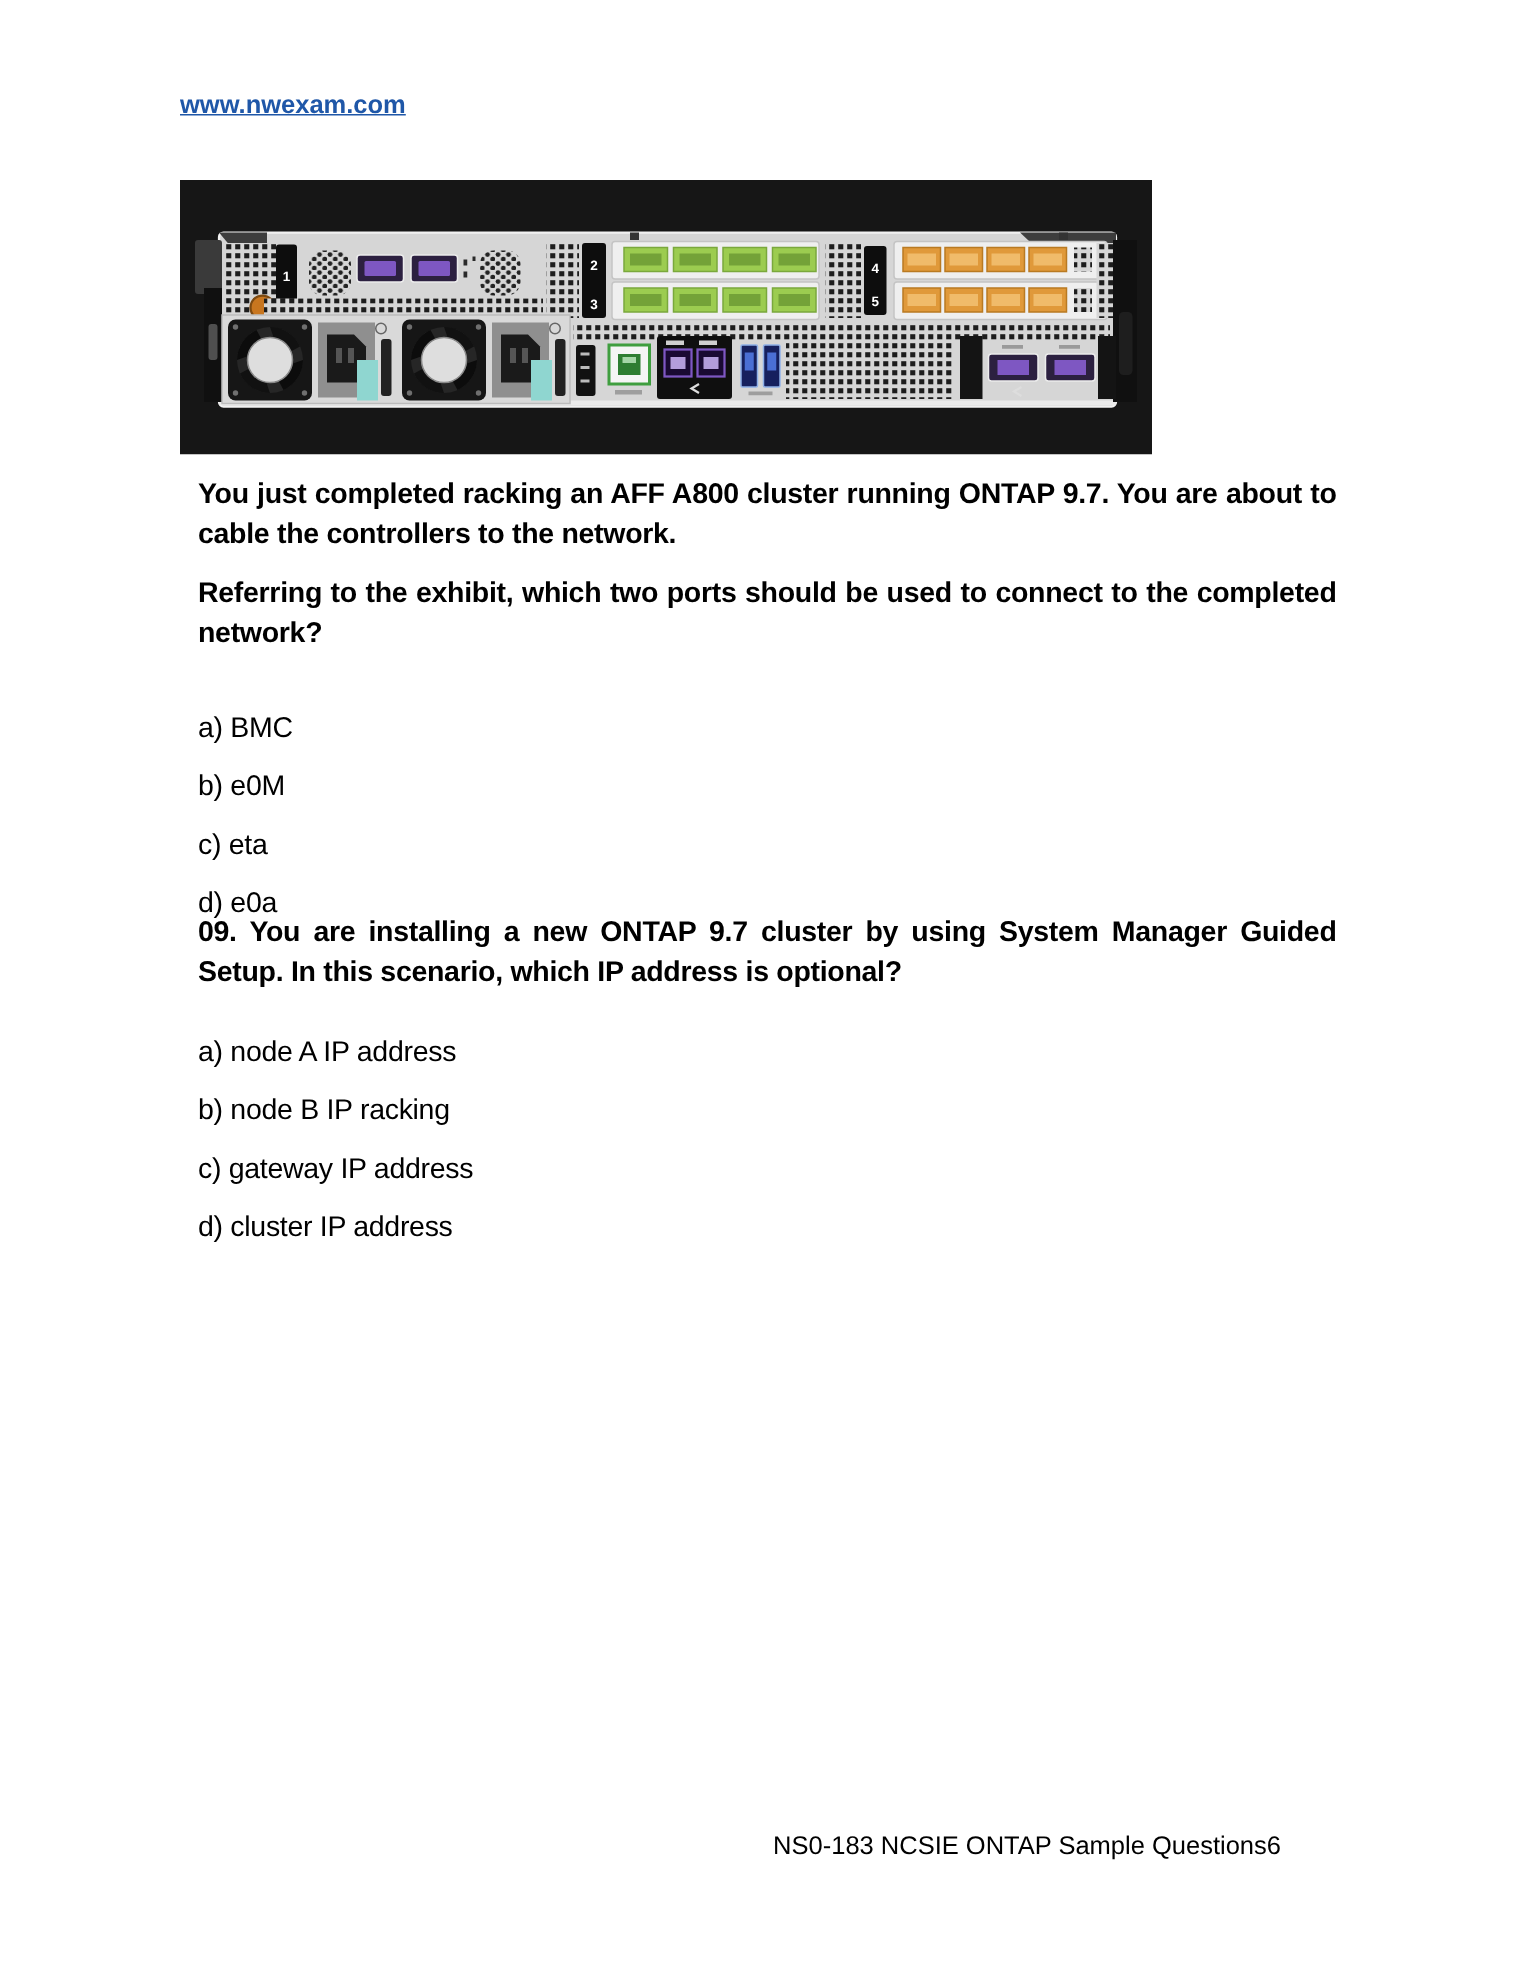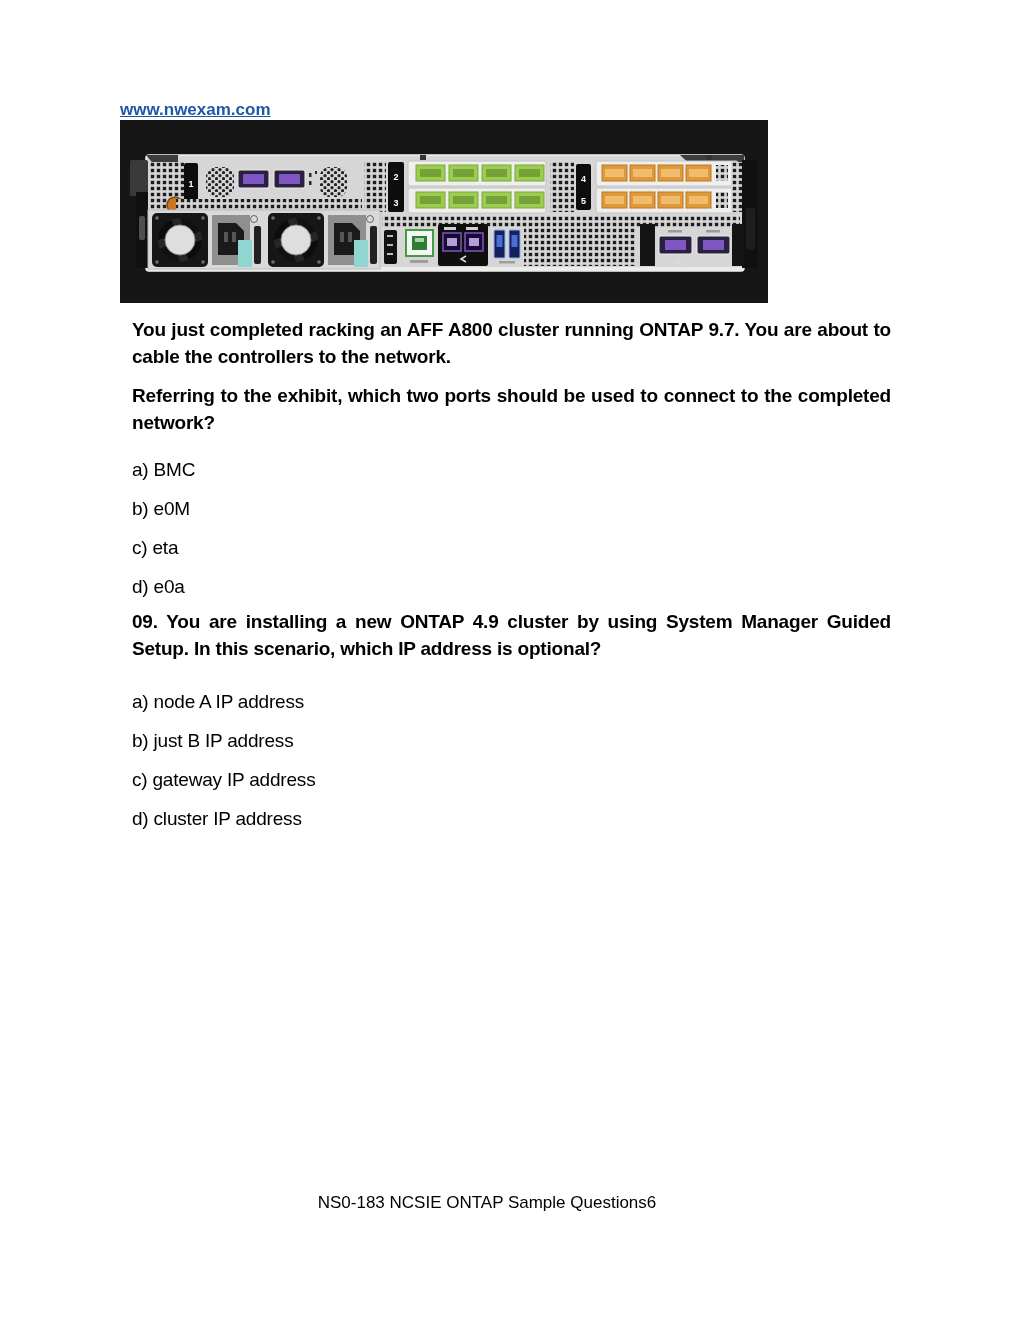--- a/index.html
+++ b/index.html
@@ -15,21 +15,20 @@
   }
   .header-link {
     position: absolute;
     left: 120px;
     top: 60px;
     font-size: 17px;
     font-weight: bold;
     color: #1f57a8;
     text-decoration: underline;
     cursor: pointer;
-    margin-top: 40px;
   }
   .exhibit {
     position: absolute;
     left: 120px;
     top: 120px;
     width: 648px;
     height: 183px;
     line-height: 0;
   }
   .qblock {
@@ -37,31 +36,31 @@
     left: 120px;
     width: 783px;
     font-size: 19px;
     line-height: 27px;
     letter-spacing: -0.2px;
   }
   .qblock p { margin: 12px; }
   .bold { font-weight: bold; }
   .justify { text-align: justify; text-align-last: left; }
   #q8      { top: 304px; }
-  #q8opts  { top: 444px; }
+  #q8opts  { top: 460px; }
   #q9      { top: 596px; }
   #q9opts  { top: 676px; }
   #q10     { top: 808px; }
   .footer {
     position: absolute;
     left: 120px;
-    top: 1192px;
+    top: 1220px;
     width: 783px;
     display: flex;
-    justify-content: center;
+    justify-content: flex-end;
     font-size: 17px;
     line-height: 22px;
   }
   .footer .pagenum { padding-right: 49px; }
 </style>
 </head>
 <body>
 
 <div class="page">
 
@@ -249,26 +248,26 @@
   </div>
 
   <div class="qblock" id="q8opts">
     <p>a) BMC</p>
     <p>b) e0M</p>
     <p>c) eta</p>
     <p>d) e0a</p>
   </div>
 
   <div class="qblock" id="q9">
-    <p class="bold justify">09. You are installing a new ONTAP 4.9 cluster by using System Manager Guided Setup. In this scenario, which IP address is optional?</p>
+    <p class="bold justify">09. You are installing a new ONTAP 9.7 cluster by using System Manager Guided Setup. In this scenario, which IP address is optional?</p>
   </div>
 
   <div class="qblock" id="q9opts">
     <p>a) node A IP address</p>
-    <p>b) just B IP address</p>
+    <p>b) node B IP racking</p>
     <p>c) gateway IP address</p>
     <p>d) cluster IP address</p>
   </div>
 
 
   <div class="footer">
     <span>NS0-183 NCSIE ONTAP Sample Questions</span>
     <span class="pagenum">6</span>
   </div>
 

